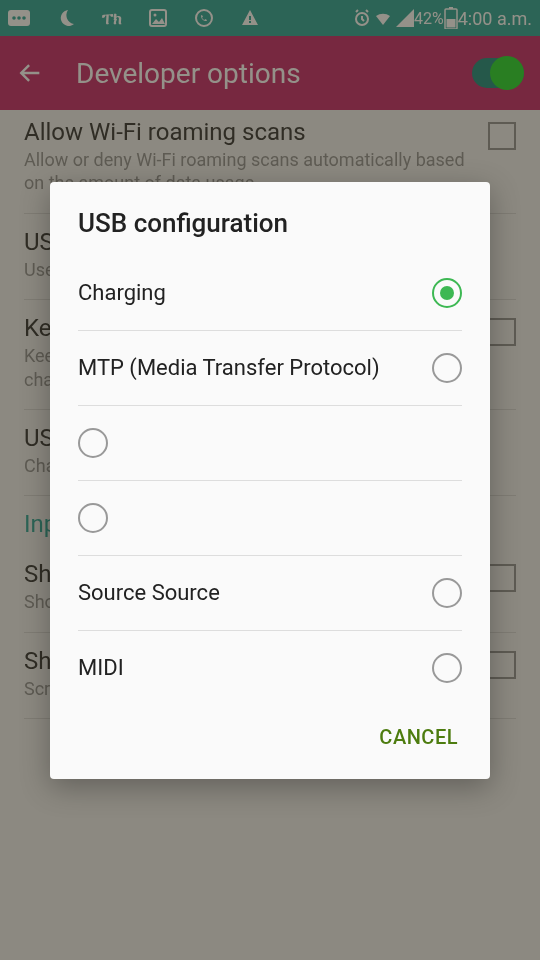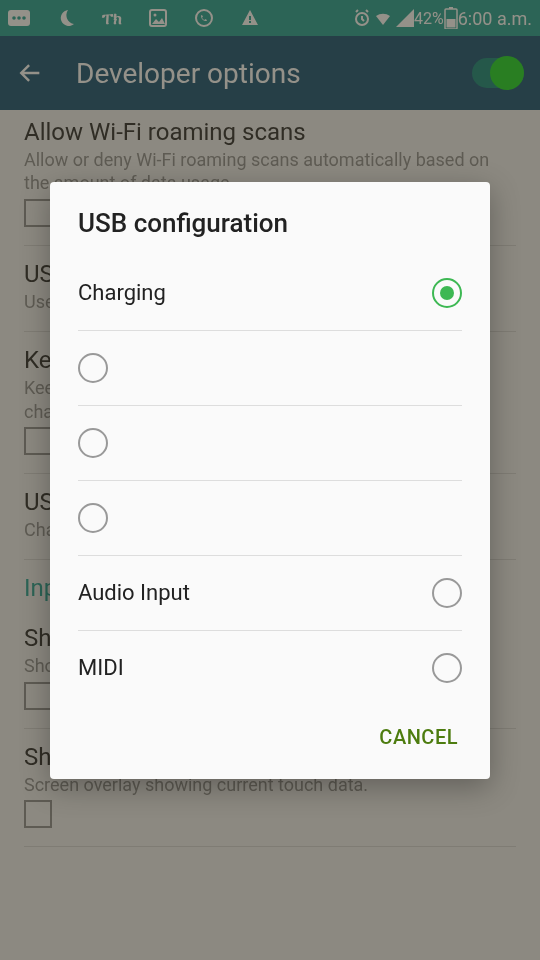--- a/index.html
+++ b/index.html
@@ -22,21 +22,21 @@
       color: #fff;
       font-size: 18px;
     }
     .status-left { display: flex; align-items: center; gap: 26px; }
     .status-right { display: flex; align-items: center; }
     .status-icon { display: inline-flex; align-items: center; justify-content: center; }
 
     
     .app-bar {
       height: 74px;
-      background: #0c4a6e;
+      background: #be185d;
       display: flex;
       align-items: center;
       padding: 0 16px;
       gap: 32px;
     }
     .back-btn { color: #fff; display: flex; }
     .app-title {
       color: #fff;
       font-size: 28px;
       font-weight: 400;
@@ -54,21 +54,20 @@
 
     
     .settings-list { padding: 0 24px; }
     .setting-item {
       padding: 14px 0 18px;
       border-bottom: 1px solid #d0d0d0;
       position: relative;
       display: flex;
       align-items: flex-start;
       justify-content: space-between;
-      flex-direction: column;
     }
     .setting-item:first-child { padding-top: 8px; }
     .setting-text { flex: 1; padding-right: 16px; }
     .setting-title { font-size: 24px; color: #222; margin-bottom: 2px; }
     .setting-sub { font-size: 18px; color: #888; line-height: 1.3; }
     .setting-title.link { color:#1a9b8e; }
     .checkbox {
       width: 28px; height: 28px;
       border: 2px solid #888; margin-top: 4px;
       flex-shrink: 0;
@@ -181,21 +180,21 @@
         </svg>
       </span>
     <span style="font-size:16px;">42%</span>
     <span class="status-icon">
         <svg width="14" height="22" viewBox="0 0 14 22">
           <rect x="1" y="2" width="12" height="20" rx="1" fill="none" stroke="#fff" stroke-width="1.5"></rect>
           <rect x="5" y="0" width="4" height="2" fill="#fff"></rect>
           <rect x="2.5" y="12" width="9" height="8.5" fill="#fff"></rect>
         </svg>
       </span>
-    <span style="font-size:18px;">6:00 a.m.</span>
+    <span style="font-size:18px;">4:00 a.m.</span>
   </div>
 </div>
 
 <div class="app-bar">
   <span class="back-btn">
     <svg width="28" height="28" viewBox="0 0 24 24">
         <path d="M20 11H7l5-5-1.5-1.5L3 12l7.5 7.5L12 18l-5-5h13z" fill="#fff"></path>
       </svg>
   </span>
   <span class="app-title">Developer options</span>
@@ -255,36 +254,37 @@
     <div class="dialog-title">USB configuration</div>
     <div class="radio-list">
       <div class="radio-item">
         <div class="radio-label">Charging</div>
         <div class="radio selected">
             <div class="radio-outer"></div>
             <div class="radio-inner"></div>
           </div>
       </div>
       <div class="radio-item">
-        <div class="radio">
-            <div class="radio-outer"></div>
-          </div>
-      </div>
-      <div class="radio-item">
-        <div class="radio">
-            <div class="radio-outer"></div>
-          </div>
-      </div>
-      <div class="radio-item">
-        <div class="radio">
-            <div class="radio-outer"></div>
-          </div>
-      </div>
-      <div class="radio-item">
-        <div class="radio-label">Audio Input</div>
+        <div class="radio-label">MTP (Media Transfer Protocol)</div>
+        <div class="radio">
+            <div class="radio-outer"></div>
+          </div>
+      </div>
+      <div class="radio-item">
+        <div class="radio">
+            <div class="radio-outer"></div>
+          </div>
+      </div>
+      <div class="radio-item">
+        <div class="radio">
+            <div class="radio-outer"></div>
+          </div>
+      </div>
+      <div class="radio-item">
+        <div class="radio-label">Source Source</div>
         <div class="radio">
             <div class="radio-outer"></div>
           </div>
       </div>
       <div class="radio-item">
         <div class="radio-label">MIDI</div>
         <div class="radio">
             <div class="radio-outer"></div>
           </div>
       </div>

